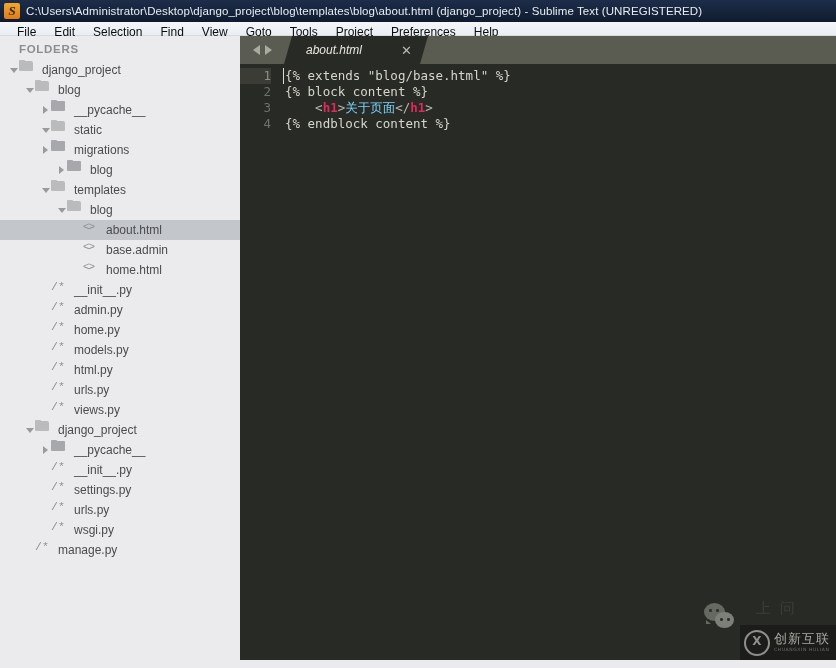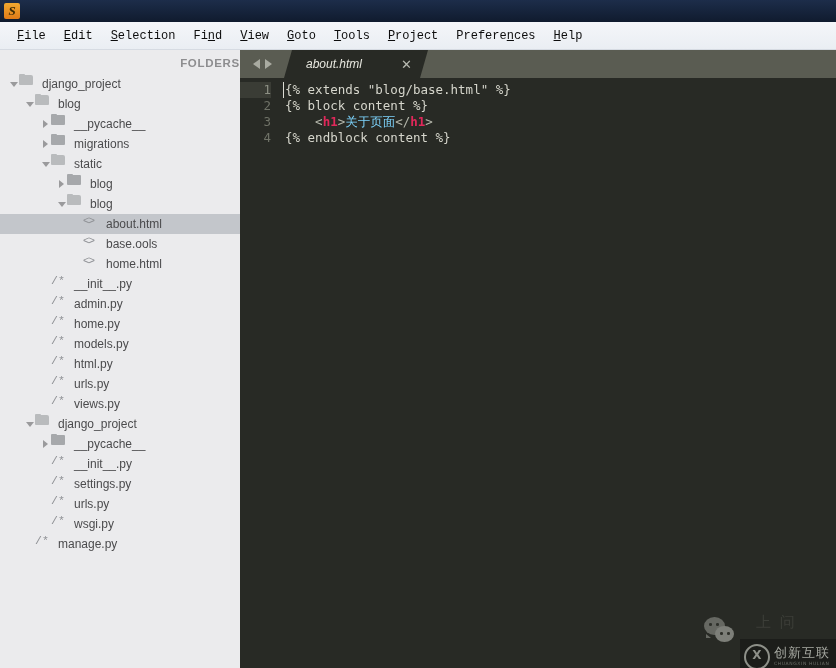--- a/index.html
+++ b/index.html
@@ -50,28 +50,27 @@
     color: #e9ecf2;
     font-size: 11.5px;
     white-space: nowrap;
     overflow: hidden;
     text-overflow: clip;
     letter-spacing: 0.1px;
   }
 
   
   .menubar {
-    height: 28px;
+    height: 14px;
     background: linear-gradient(to bottom, #f4f6f9 0%, #eaeef3 100%);
     border-bottom: 1px solid #d6dbe2;
     display: flex;
-    align-items: center;
+    align-items: flex-start;
     padding-left: 8px;
     box-sizing: border-box;
-    font-family: Liberation Mono, monospace;
   }
   .menu-item {
     font-size: 12px;
     color: #0d0d0d;
     padding: 0 9px;
     cursor: default;
     white-space: nowrap;
     line-height: 20px;
   }
   .menu-item u { text-decoration: underline; }
@@ -92,21 +91,20 @@
     position: relative;
     padding-top: 4px;
     box-sizing: border-box;
   }
   .folders-header {
     font-size: 11.5px;
     font-weight: bold;
     color: #8d8d8f;
     letter-spacing: 0.7px;
     padding: 3px 0 5px 19px;
-    text-align: right;
   }
   .tree-row {
     height: 20px;
     display: flex;
     font-size: 12px;
     color: #4b4b4d;
     white-space: nowrap;
     cursor: default;
   }
   .tree-row.selected {
@@ -404,20 +402,21 @@
     font-family: "DejaVu Sans", sans-serif;
     line-height: 7px;
     white-space: nowrap;
   }
 </style>
 </head>
 <body>
 
 <div class="titlebar">
   <div class="app-icon"></div>
+  <div class="titlebar-text">C:\Users\Administrator\Desktop\django_project\blog\templates\blog\about.html (django_project) - Sublime Text (UNREGISTERED)</div>
 </div>
 
 <div class="menubar" id="menubar">
     <div class="menu-item"><u>F</u>ile</div>
     <div class="menu-item"><u>E</u>dit</div>
     <div class="menu-item"><u>S</u>election</div>
     <div class="menu-item">Fi<u>n</u>d</div>
     <div class="menu-item"><u>V</u>iew</div>
     <div class="menu-item"><u>G</u>oto</div>
     <div class="menu-item"><u>T</u>ools</div>
@@ -450,61 +449,69 @@
         <div class="tree-row">
           <div style="flex: 0 0 40px;"></div>
           <div class="twisty closed">
             <i></i>
           </div>
           <div class="ficon folder-closed"></div>
           <span class="tree-label">__pycache__</span>
         </div>
         <div class="tree-row">
           <div style="flex: 0 0 40px;"></div>
+          <div class="twisty open">
+            <i></i>
+          </div>
+          <div class="ficon folder-open"></div>
+          <span class="tree-label">static</span>
+        </div>
+        <div class="tree-row">
+          <div style="flex: 0 0 40px;"></div>
           <div class="twisty closed">
             <i></i>
           </div>
           <div class="ficon folder-closed"></div>
           <span class="tree-label">migrations</span>
         </div>
         <div class="tree-row">
-          <div style="flex: 0 0 40px;"></div>
-          <div class="twisty open">
-            <i></i>
-          </div>
-          <div class="ficon folder-open"></div>
-          <span class="tree-label">static</span>
-        </div>
-        <div class="tree-row">
           <div style="flex: 0 0 56px;"></div>
           <div class="twisty closed">
             <i></i>
           </div>
           <div class="ficon folder-closed"></div>
           <span class="tree-label">blog</span>
         </div>
         <div class="tree-row">
+          <div style="flex: 0 0 40px;"></div>
+          <div class="twisty open">
+            <i></i>
+          </div>
+          <div class="ficon folder-open"></div>
+          <span class="tree-label">templates</span>
+        </div>
+        <div class="tree-row">
           <div style="flex: 0 0 56px;"></div>
           <div class="twisty open">
             <i></i>
           </div>
           <div class="ficon folder-open"></div>
           <span class="tree-label">blog</span>
         </div>
         <div class="tree-row selected">
           <div style="flex: 0 0 72px;"></div>
           <div class="twisty "></div>
           <div class="ficon code-file">&lt;&gt;</div>
           <span class="tree-label">about.html</span>
         </div>
         <div class="tree-row">
           <div style="flex: 0 0 72px;"></div>
           <div class="twisty "></div>
           <div class="ficon code-file">&lt;&gt;</div>
-          <span class="tree-label">base.ools</span>
+          <span class="tree-label">base.admin</span>
         </div>
         <div class="tree-row">
           <div style="flex: 0 0 72px;"></div>
           <div class="twisty "></div>
           <div class="ficon code-file">&lt;&gt;</div>
           <span class="tree-label">home.html</span>
         </div>
         <div class="tree-row">
           <div style="flex: 0 0 40px;"></div>
           <div class="twisty "></div>

